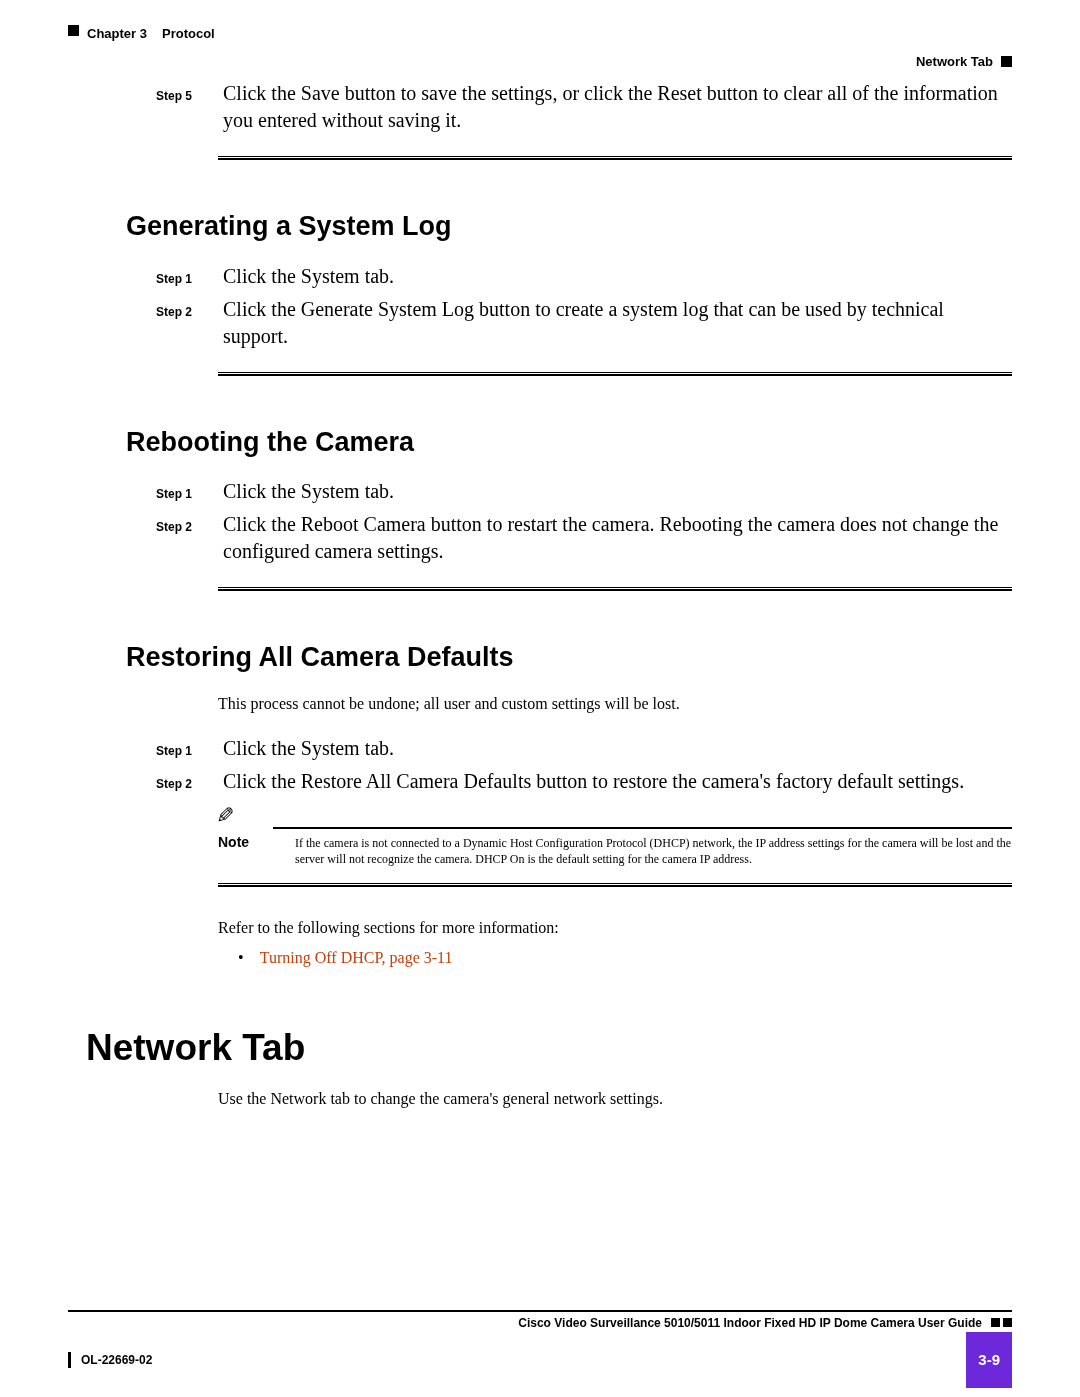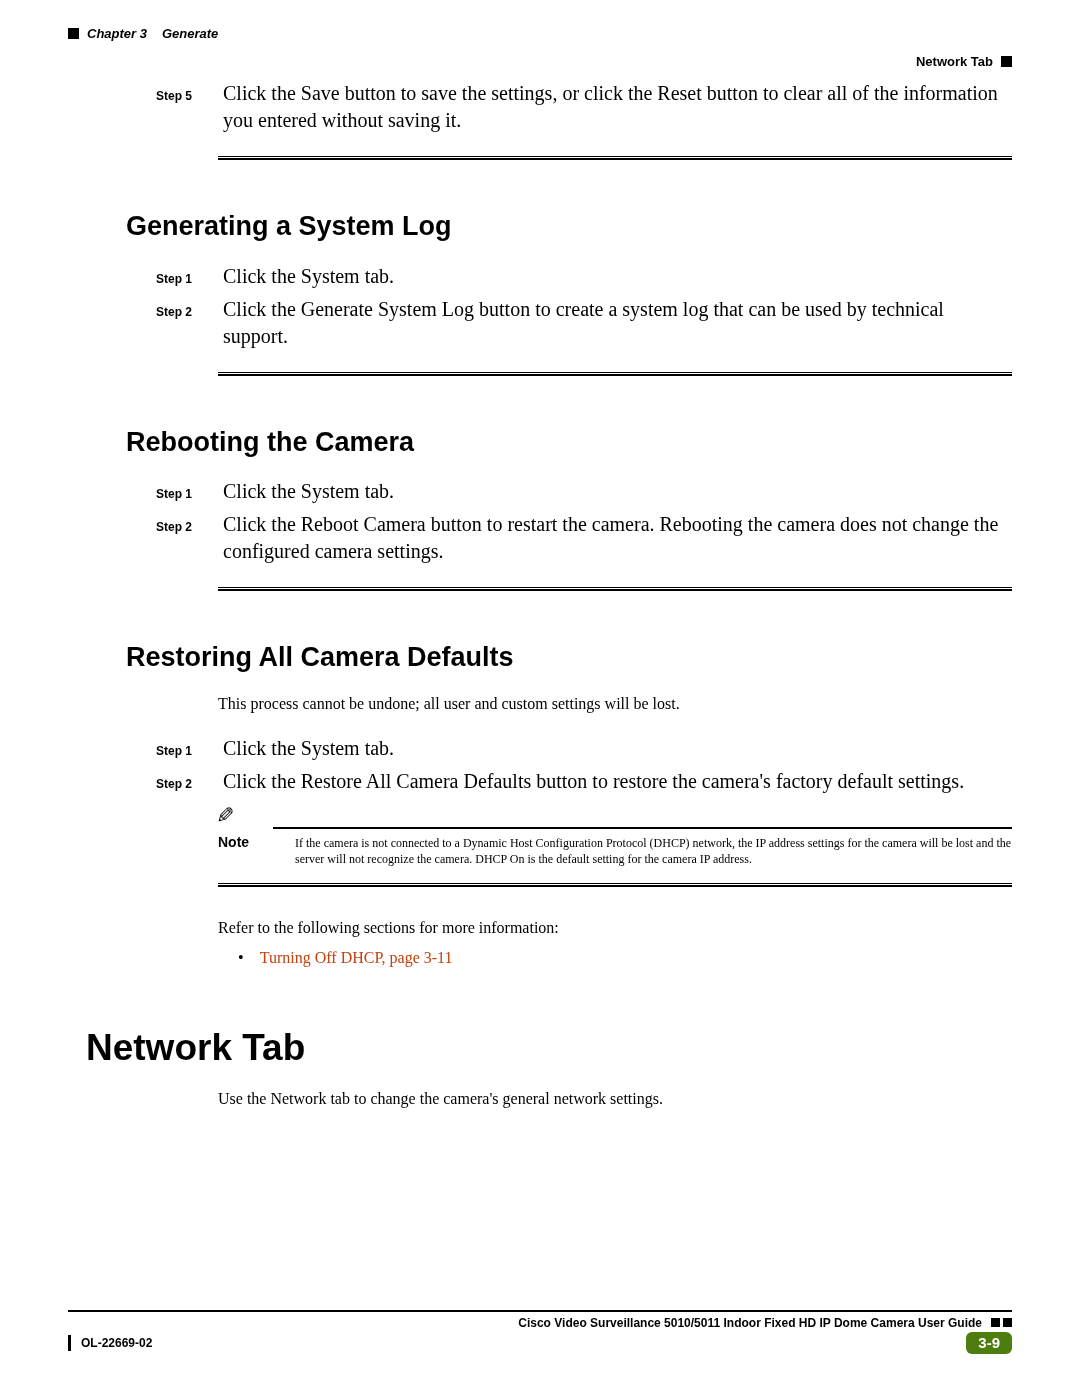--- a/index.html
+++ b/index.html
@@ -15,25 +15,23 @@
       width: 1080px;
       margin: 0 auto;
       padding: 25px 68px 35px 68px;
       line-height: 1.35;
     }
     .header {
       margin-bottom: 10px;
     }
     .header-top {
       display: flex;
-      align-items: center;
       font-family: Arial, Helvetica, sans-serif;
       font-size: 13px;
       font-weight: bold;
-      font-style: italic;
     }
     .header-top .marker {
       width: 11px;
       height: 11px;
       background: #000;
       margin-right: 8px;
     }
     .header-top .chapter-part {
       margin-right: 15px;
     }
@@ -191,37 +189,36 @@
       font-size: 12px;
       font-weight: bold;
     }
     .footer-left .bar {
       width: 3px;
       height: 16px;
       background: #000;
       margin-right: 10px;
     }
     .page-badge {
-      background: #4d7c0f;
+      background: #6d28d9;
       color: #fff;
       font-family: Arial, Helvetica, sans-serif;
       font-size: 15px;
       font-weight: bold;
-      padding: 1px 12px;
-      border-radius: 6px;
+      padding: 18px 12px;
     }
   </style>
 </head>
 <body>
 
 <div class="header">
   <div class="header-top">
     <span class="marker"></span>
     <span class="chapter-part">Chapter 3</span>
-    <span>Generate</span>
+    <span>Protocol</span>
   </div>
   <div class="header-right">
     <span>Network Tab</span>
     <span class="marker"></span>
   </div>
 </div>
 
 <div>
   <div class="step-row">
     <div class="step-label">Step 5</div>

